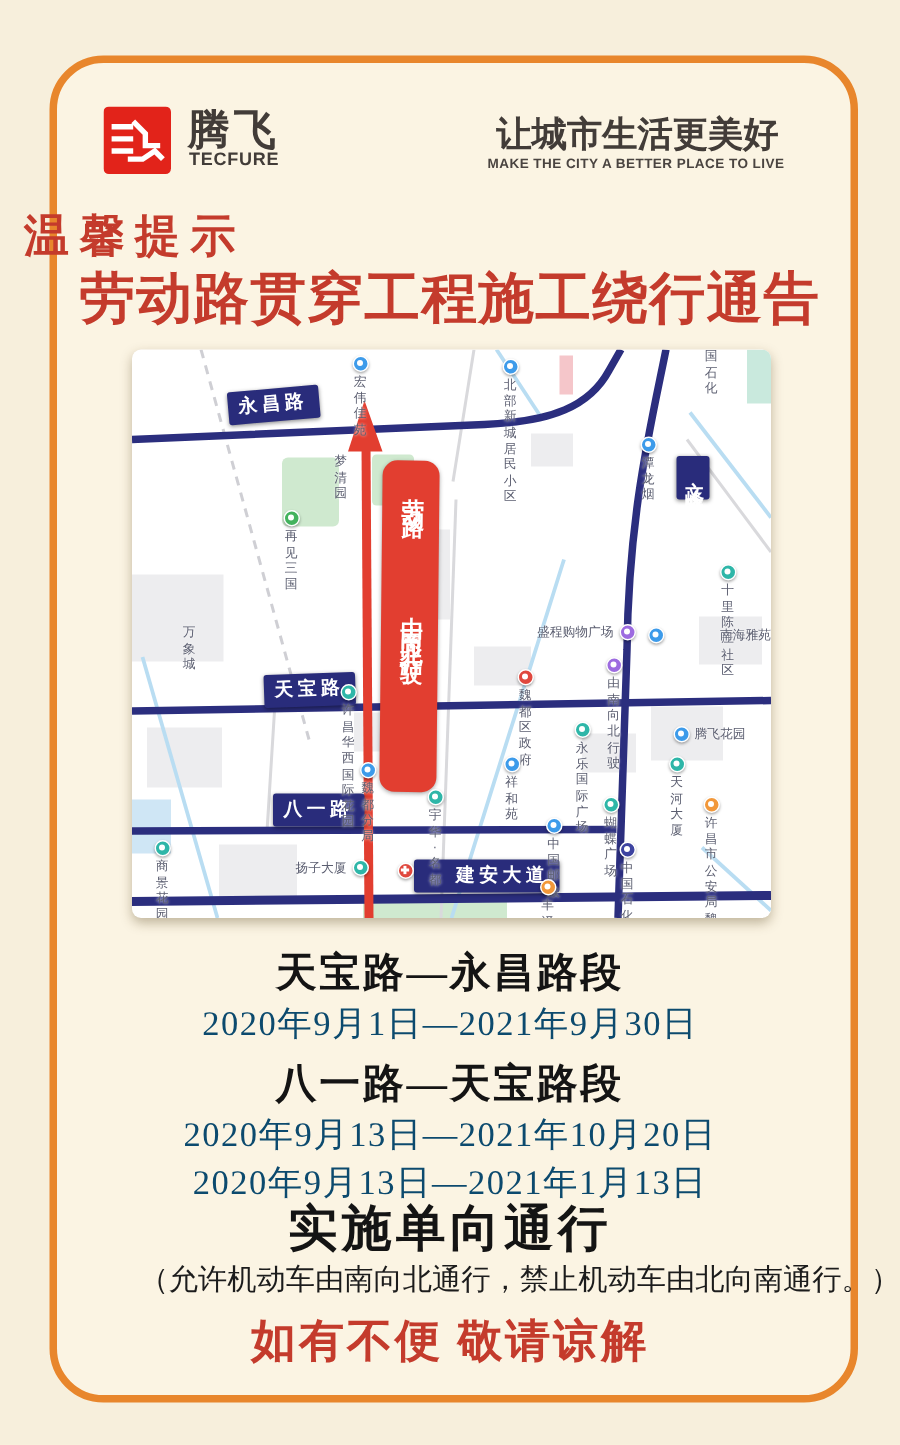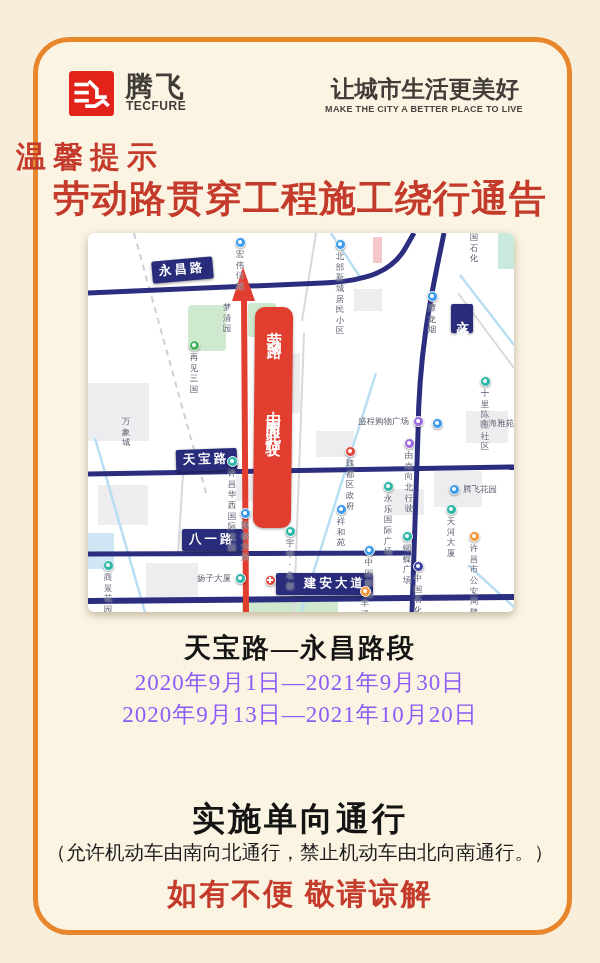--- a/index.html
+++ b/index.html
@@ -35,24 +35,24 @@
   .pin{position:absolute;width:11px;height:11px;border-radius:50%;border:1.5px solid #fff;
        box-shadow:0 1px 2px rgba(0,0,0,.35);box-sizing:border-box;}
   .pin i{position:absolute;left:50%;top:50%;width:4px;height:4px;margin:-2px 0 0 -2px;background:#fff;border-radius:50%;}
   .pin.redcross i{width:6px;height:6px;margin:-3px 0 0 -3px;border-radius:0;
        clip-path:polygon(33% 0,66% 0,66% 33%,100% 33%,100% 66%,66% 66%,66% 100%,33% 100%,33% 66%,0 66%,0 33%,33% 33%);}
   .poi-label{position:absolute;font-size:8.5px;line-height:1.25;color:#5b5e70;white-space:pre-line;text-align:center;
        text-shadow:0 0 2px #fff;}
   
   .sched{position:absolute;left:0;top:624px;width:100%;text-align:center;font-family:"Liberation Serif",serif;}
   .sched h2{margin:6px 0 0;font-size:27px;font-weight:900;color:#141414;letter-spacing:2px;}
-  .sched p{margin:1px 0 0;font-size:23px;color:#8b5cf6;letter-spacing:1px;}
+  .sched p{margin:1px 0 0;font-size:23px;color:#0c4a6e;letter-spacing:1px;}
   .policy{position:absolute;left:0;top:797px;width:100%;text-align:center;font-family:"Liberation Serif",serif;
        font-size:33px;font-weight:900;color:#141414;letter-spacing:3px;}
-  .policy-detail{position:absolute;left:0;top:839px;width:100%;text-align:center;font-family:"Liberation Serif",serif;
+  .policy-detail{position:absolute;left:0;top:839px;width:100%;text-align:right;font-family:"Liberation Serif",serif;
        font-size:19.5px;color:#1c1c1c;}
   .apology{position:absolute;left:0;top:874px;width:100%;text-align:center;font-family:"Liberation Serif",serif;
        font-size:30px;font-weight:900;color:#c43b2c;letter-spacing:2px;}
 </style>
 </head>
 <body>
 
 <div class="page">
   <div class="frame"></div>
 
@@ -294,18 +294,20 @@
           <span class="pin redcross" style="left: 176.5px; top: 341.5px; background: rgb(224, 72, 62);">
             <i></i>
           </span>
         </div>
       </div>
   </div>
 
   <div class="sched" id="sections">
       <h2>天宝路—永昌路段</h2>
       <p>2020年9月1日—2021年9月30日</p>
+      <h2>八一路—天宝路段</h2>
       <p>2020年9月13日—2021年10月20日</p>
+      <p>2020年9月13日—2021年1月13日</p>
     </div>
   <div class="policy">实施单向通行</div>
   <div class="policy-detail">（允许机动车由南向北通行，禁止机动车由北向南通行。）</div>
   <div class="apology">如有不便 敬请谅解</div>
 </div>
 
 </body></html>

